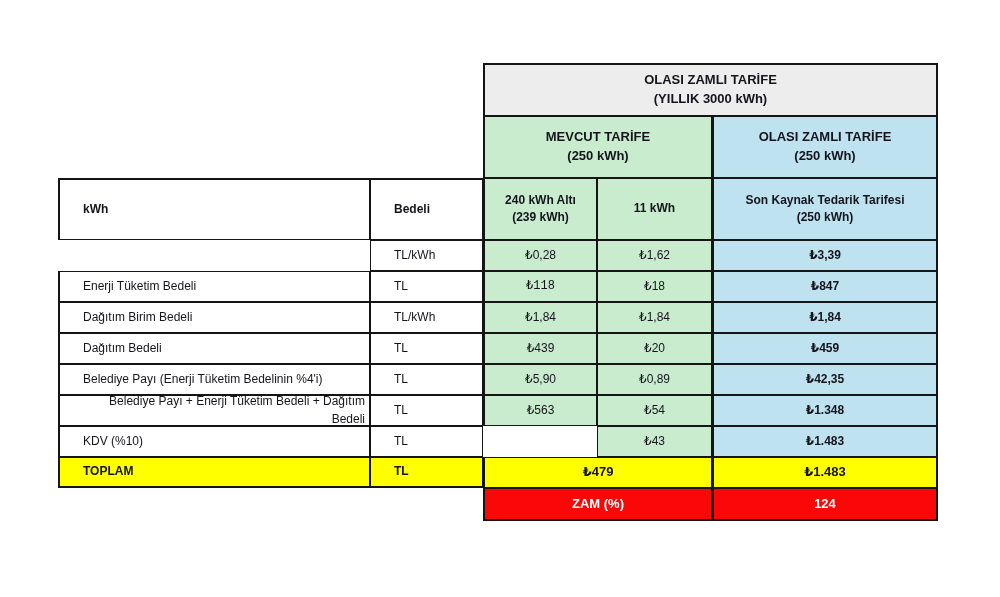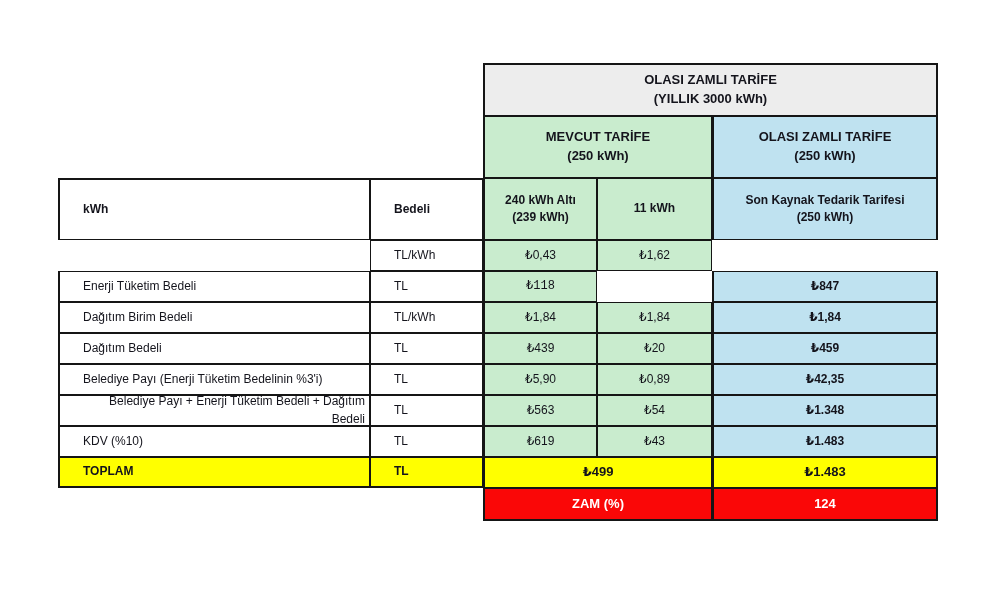--- a/index.html
+++ b/index.html
@@ -58,60 +58,61 @@
       <div>240 kWh Altı</div>
       <div>(239 kWh)</div>
     </div>
     <div class="cell center green bold" style="grid-column:4;grid-row:3;">11 kWh</div>
     <div class="cell center blue bold bL2 bR2" style="grid-column:5;grid-row:3;">
       <div>Son Kaynak Tedarik Tarifesi</div>
       <div>(250 kWh)</div>
     </div>
 
     <div class="cell left" style="grid-column:2;grid-row:4;">TL/kWh</div>
-    <div class="cell center green bL2" style="grid-column:3;grid-row:4;">₺0,43</div>
+    <div class="cell center green bL2" style="grid-column:3;grid-row:4;">₺0,28</div>
     <div class="cell center green" style="grid-column:4;grid-row:4;">₺1,62</div>
+    <div class="cell center blue bold bL2 bR2" style="grid-column:5;grid-row:4;">₺3,39</div>
 
     <div class="cell left bL2" style="grid-column:1;grid-row:5;">Enerji Tüketim Bedeli</div>
     <div class="cell left" style="grid-column:2;grid-row:5;">TL</div>
     <div class="cell center green bL2" style="grid-column:3;grid-row:5;font-family:Liberation Mono, monospace;">₺118</div>
+    <div class="cell center green" style="grid-column:4;grid-row:5;">₺18</div>
     <div class="cell center blue bold bL2 bR2" style="grid-column:5;grid-row:5;">₺847</div>
 
     <div class="cell left bL2" style="grid-column:1;grid-row:6;">Dağıtım Birim Bedeli</div>
     <div class="cell left" style="grid-column:2;grid-row:6;">TL/kWh</div>
     <div class="cell center green bL2" style="grid-column:3;grid-row:6;">₺1,84</div>
     <div class="cell center green" style="grid-column:4;grid-row:6;">₺1,84</div>
     <div class="cell center blue bold bL2 bR2" style="grid-column:5;grid-row:6;">₺1,84</div>
 
     <div class="cell left bL2" style="grid-column:1;grid-row:7;">Dağıtım Bedeli</div>
     <div class="cell left" style="grid-column:2;grid-row:7;">TL</div>
     <div class="cell center green bL2" style="grid-column:3;grid-row:7;">₺439</div>
     <div class="cell center green" style="grid-column:4;grid-row:7;">₺20</div>
     <div class="cell center blue bold bL2 bR2" style="grid-column:5;grid-row:7;">₺459</div>
 
-    <div class="cell left bL2" style="grid-column:1;grid-row:8;">Belediye Payı (Enerji Tüketim Bedelinin %3'i)</div>
+    <div class="cell left bL2" style="grid-column:1;grid-row:8;">Belediye Payı (Enerji Tüketim Bedelinin %4'i)</div>
     <div class="cell left" style="grid-column:2;grid-row:8;">TL</div>
     <div class="cell center green bL2" style="grid-column:3;grid-row:8;">₺5,90</div>
     <div class="cell center green" style="grid-column:4;grid-row:8;">₺0,89</div>
     <div class="cell center blue bold bL2 bR2" style="grid-column:5;grid-row:8;">₺42,35</div>
 
     <div class="cell left bL2" style="grid-column:1;grid-row:9;">Belediye Payı + Enerji Tüketim Bedeli + Dağıtım Bedeli</div>
     <div class="cell left" style="grid-column:2;grid-row:9;">TL</div>
     <div class="cell center green bL2" style="grid-column:3;grid-row:9;">₺563</div>
     <div class="cell center green" style="grid-column:4;grid-row:9;">₺54</div>
     <div class="cell center blue bold bL2 bR2" style="grid-column:5;grid-row:9;">₺1.348</div>
 
     <div class="cell left bL2" style="grid-column:1;grid-row:10;">KDV (%10)</div>
     <div class="cell left" style="grid-column:2;grid-row:10;">TL</div>
-    <div class="cell center green bL2" style="grid-column:3;grid-row:10;">₺619</div>
     <div class="cell center green" style="grid-column:4;grid-row:10;">₺43</div>
     <div class="cell center blue bold bL2 bR2" style="grid-column:5;grid-row:10;">₺1.483</div>
 
     <div class="cell left yellow bold bL2 bB2" style="grid-column:1;grid-row:11;">TOPLAM</div>
     <div class="cell left yellow bold bB2" style="grid-column:2;grid-row:11;">TL</div>
-    <div class="cell center yellow bold fs13 bL2" style="grid-column:3/5;grid-row:11;">₺499</div>
+    <div class="cell center yellow bold fs13 bL2" style="grid-column:3/5;grid-row:11;">₺479</div>
     <div class="cell center yellow bold fs13 bL2 bR2" style="grid-column:5;grid-row:11;">₺1.483</div>
 
     <div class="cell center red bold fs13 bL2 bB2" style="grid-column:3/5;grid-row:12;">ZAM (%)</div>
     <div class="cell center red bold fs13 bL2 bR2 bB2" style="grid-column:5;grid-row:12;">124</div>
 
   </div>
 </div>
 
 </body></html>

